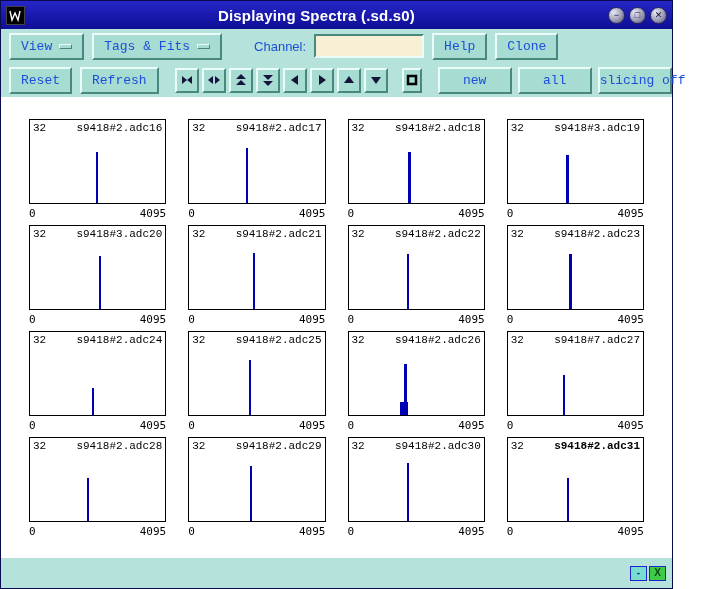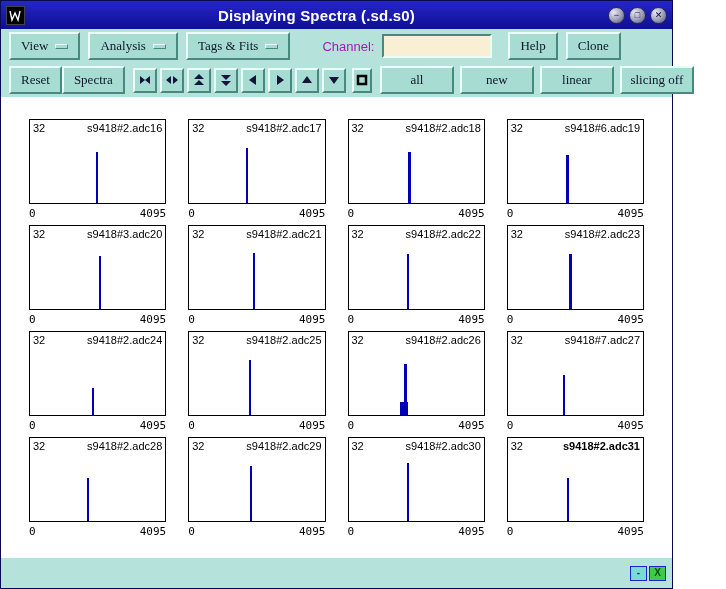--- a/index.html
+++ b/index.html
@@ -17,53 +17,53 @@
   .title-text { flex: 1; text-align: center; font-weight: bold; font-size: 15px; letter-spacing: .2px; }
   .win-controls { display: flex; gap: 4px; }
   .win-btn { width: 17px; height: 17px; border-radius: 50%;
              background: radial-gradient(circle at 32% 30%, #e8e8f4, #9b9bb6 55%, #4d4d74);
              border: 1px solid #2a2a58; color: #101040; font-size: 9px; line-height: 14px;
              text-align: center; cursor: pointer; padding: 0; }
 
   
   .btn { background: #a6dcd2; border-style: solid; border-width: 2px;
          border-color: #eafdf8 #49887e #49887e #eafdf8;
-         font-family: Liberation Serif, serif; font-size: 13px; color: #0f172a;
+         font-family: Liberation Mono, monospace; font-size: 13px; color: #1d4ed8;
          padding: 4px 10px; cursor: pointer; white-space: nowrap; }
 
   
   .menubar { height: 34px; flex: none; display: flex; align-items: center;
              padding: 2px 8px 2px 8px; gap: 8px; }
   .menu-btn { display: flex; align-items: center; gap: 7px; }
   .menu-dash { width: 13px; height: 5px; background: #a6dcd2; border-style: solid; border-width: 1px;
                border-color: #eafdf8 #49887e #49887e #eafdf8; display: inline-block; }
-  .channel-label { color: #a21caf; font-size: 13px; margin-left: 24px; }
+  .channel-label { color: #1d4ed8; font-size: 13px; margin-left: 24px; }
   .channel-input { width: 110px; height: 24px; background: #f8efd4; border-style: solid;
                    border-width: 2px; border-color: #49887e #eafdf8 #eafdf8 #49887e;
                    font-family: "DejaVu Sans Mono", monospace; font-size: 12px; padding: 0 4px; }
-  .help-btn { margin-left: 8px; }
+  .help-btn { }
 
   
   .toolbar { height: 34px; flex: none; display: flex; align-items: center;
-             padding: 2px 8px; gap: 0; }
+             padding: 2px 8px; gap: 8px; }
   .nav-group { display: flex; gap: 3px; margin-left: 8px; }
   .nav-btn { width: 24px; height: 25px; padding: 1px; display: flex;
              align-items: center; justify-content: center; }
   .nav-btn svg { display: block; }
   .square-btn { margin-left: 6px; }
   .toggle-group { display: flex; gap: 6px; margin-left: 8px; }
   .toggle-btn { width: 74px; text-align: center; padding-left: 0; padding-right: 0; }
 
   
   .canvas { flex: 1; background: #ffffff; padding: 22px 28px 0 28px;
             display: grid; grid-template-columns: repeat(4, 1fr); column-gap: 22px;
             align-content: start; }
   .cell { height: 106px; }
   .plot { position: relative; height: 85px; border: 1px solid #000; background: #fff;
-          font-family: Liberation Sans, sans-serif; font-size: 11px; cursor: pointer; }
+          font-family: Liberation Mono, monospace; font-size: 11px; cursor: pointer; }
   .plot-header { position: absolute; top: 2px; left: 3px; right: 3px;
                  display: flex; justify-content: space-between; pointer-events: none; }
   .peak { position: absolute; bottom: 0; background: #0000b4; }
   .peak-base { position: absolute; bottom: 0; background: #0000b4; display: none; }
   .axis { height: 21px; display: flex; justify-content: space-between; padding-top: 3px;
           font-family: "DejaVu Sans Mono", monospace; font-size: 11px; color: #000; }
 
   
   .bottombar { height: 30px; flex: none; display: flex; align-items: center;
                justify-content: flex-end; padding-right: 6px; gap: 2px; }
@@ -88,40 +88,36 @@
     <div class="win-controls">
       <button class="win-btn">−</button>
       <button class="win-btn">□</button>
       <button class="win-btn">✕</button>
     </div>
   </div>
 
   <div class="menubar">
     <button class="btn menu-btn">
       <span>View</span>
-      <span class="menu-dash"></span>
-    </button>
-    <button class="btn menu-btn">
-      <span>Analysis</span>
       <span class="menu-dash"></span>
     </button>
     <button class="btn menu-btn">
       <span>Tags &amp; Fits</span>
       <span class="menu-dash"></span>
     </button>
     <span class="channel-label">Channel:</span>
     <input class="channel-input" type="text" value="" style="">
     <button class="btn help-btn">Help</button>
     <button class="btn">Clone</button>
 
   </div>
 
   <div class="toolbar">
     <button class="btn">Reset</button>
-    <button class="btn">Spectra</button>
+    <button class="btn">Refresh</button>
 
     <div class="nav-group">
       <button class="btn nav-btn">
         <svg width="14" height="14" viewBox="0 0 14 14">
           <polygon points="2,3 7,7 2,11" fill="#14143c"></polygon>
           <polygon points="12,3 7,7 12,11" fill="#14143c"></polygon>
         </svg>
       </button>
       <button class="btn nav-btn">
         <svg width="14" height="14" viewBox="0 0 14 14">
@@ -163,23 +159,22 @@
       </button>
     </div>
 
     <button class="btn nav-btn square-btn">
       <svg width="14" height="14" viewBox="0 0 14 14">
         <rect x="3" y="3" width="8" height="8" fill="none" stroke="#000" stroke-width="2.5"></rect>
       </svg>
     </button>
 
     <div class="toggle-group">
+      <button class="btn toggle-btn">new</button>
       <button class="btn toggle-btn">all</button>
-      <button class="btn toggle-btn">new</button>
-      <button class="btn toggle-btn">linear</button>
       <button class="btn toggle-btn">slicing off</button>
     </div>
   </div>
 
   <div class="canvas">
     <div class="cell">
       <div class="plot">
         <div class="plot-header">
           <span>32</span>
           <span>s9418#2.adc16</span>
@@ -220,21 +215,21 @@
       <div class="axis">
         <span>0</span>
         <span>4095</span>
       </div>
     </div>
 
     <div class="cell">
       <div class="plot">
         <div class="plot-header">
           <span>32</span>
-          <span>s9418#6.adc19</span>
+          <span>s9418#3.adc19</span>
         </div>
         <div class="peak" style="left: 43%; height: 58%; width: 3px; background: rgb(0, 0, 180);"></div>
 
       </div>
       <div class="axis">
         <span>0</span>
         <span>4095</span>
       </div>
     </div>
 

